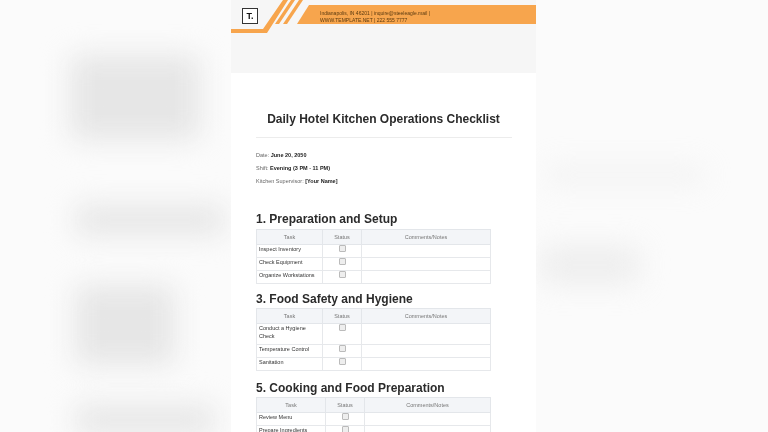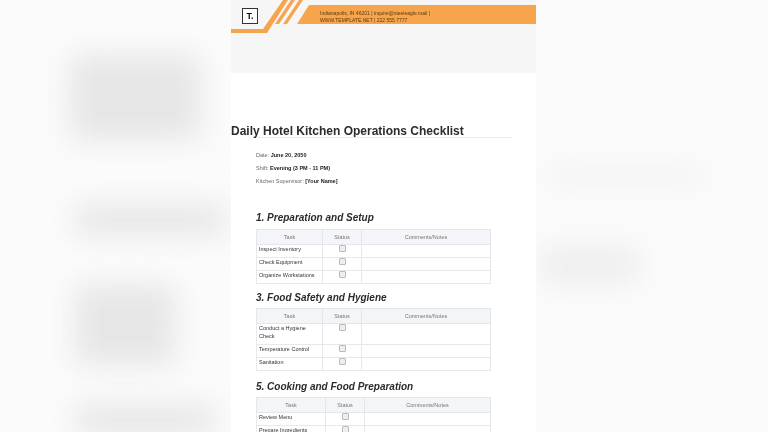--- a/index.html
+++ b/index.html
@@ -4,25 +4,25 @@
 <style>
   html,body{margin:0;padding:0;}
   body{width:768px;height:432px;overflow:hidden;background:#fbfbfb;font-family:"Liberation Sans",sans-serif;position:relative;}
   .blur-bg{position:absolute;inset:0;overflow:hidden;}
   .blob{position:absolute;background:#e6e6e6;filter:blur(14px);border-radius:6px;}
   .page{position:absolute;left:231px;top:0;width:305px;height:432px;background:#fff;overflow:hidden;}
   .header{position:absolute;left:0;top:0;width:305px;height:73px;background:#f6f6f6;}
   .hdr-svg{position:absolute;left:0;top:0;}
   .logo{position:absolute;left:11px;top:8px;width:14px;height:14px;border:1px solid #333;background:#fff;font:bold 9px "Liberation Sans",sans-serif;display:flex;align-items:center;justify-content:center;color:#111;}
   .contact{position:absolute;left:89px;top:10px;font-size:5px;color:#5a3a10;line-height:7px;}
-  .title{position:absolute;left:0;width:305px;top:124px;text-align:left;font-weight:bold;font-size:12px;color:#2b2b2b;}
+  .title{position:absolute;left:0;width:305px;top:112px;text-align:center;font-weight:bold;font-size:12px;color:#2b2b2b;}
   .rule{position:absolute;left:25px;width:256px;top:137px;height:1px;background:#ececec;}
   .meta{position:absolute;left:25px;font-size:5.5px;color:#666;}
   .meta b{color:#222;}
-  .sec{position:absolute;left:25px;font-weight:bold;font-size:10px;color:#2b2b2b;font-style:italic;}
+  .sec{position:absolute;left:25px;font-weight:bold;font-size:12px;color:#2b2b2b;}
   table{position:absolute;left:25px;border-collapse:collapse;font-size:5.5px;color:#333;}
   th{background:#f3f5f8;color:#777;font-weight:normal;height:12px;border:1px solid #e3e6ea;}
   td{border:1px solid #e6e8eb;padding:0 2px;vertical-align:top;height:12px;line-height:8px;}
   .cb{display:inline-block;width:5px;height:5px;border:1px solid #bbb;background:#eee;border-radius:1px;}
   .c-st{text-align:center;}
 </style>
 </head>
 <body>
 
 <div class="blur-bg">

